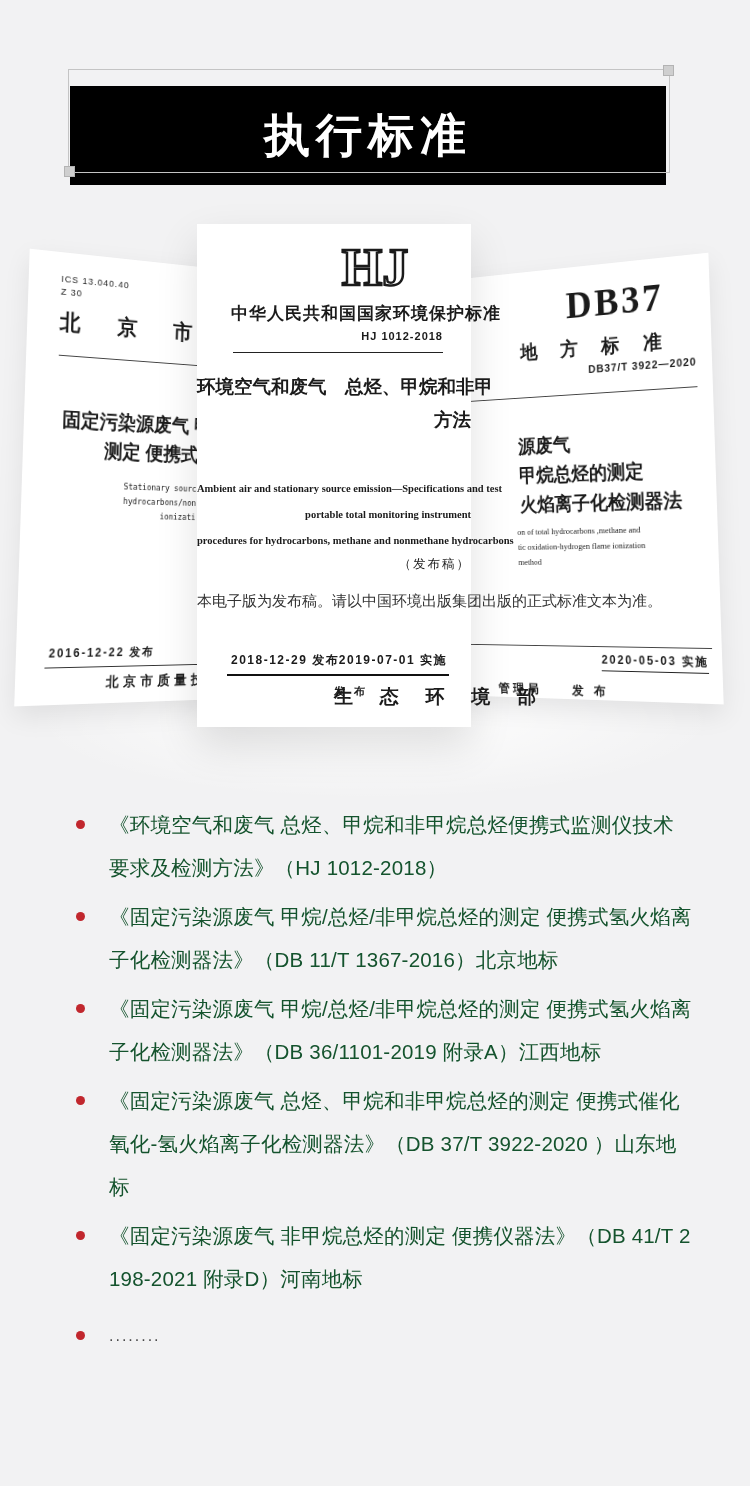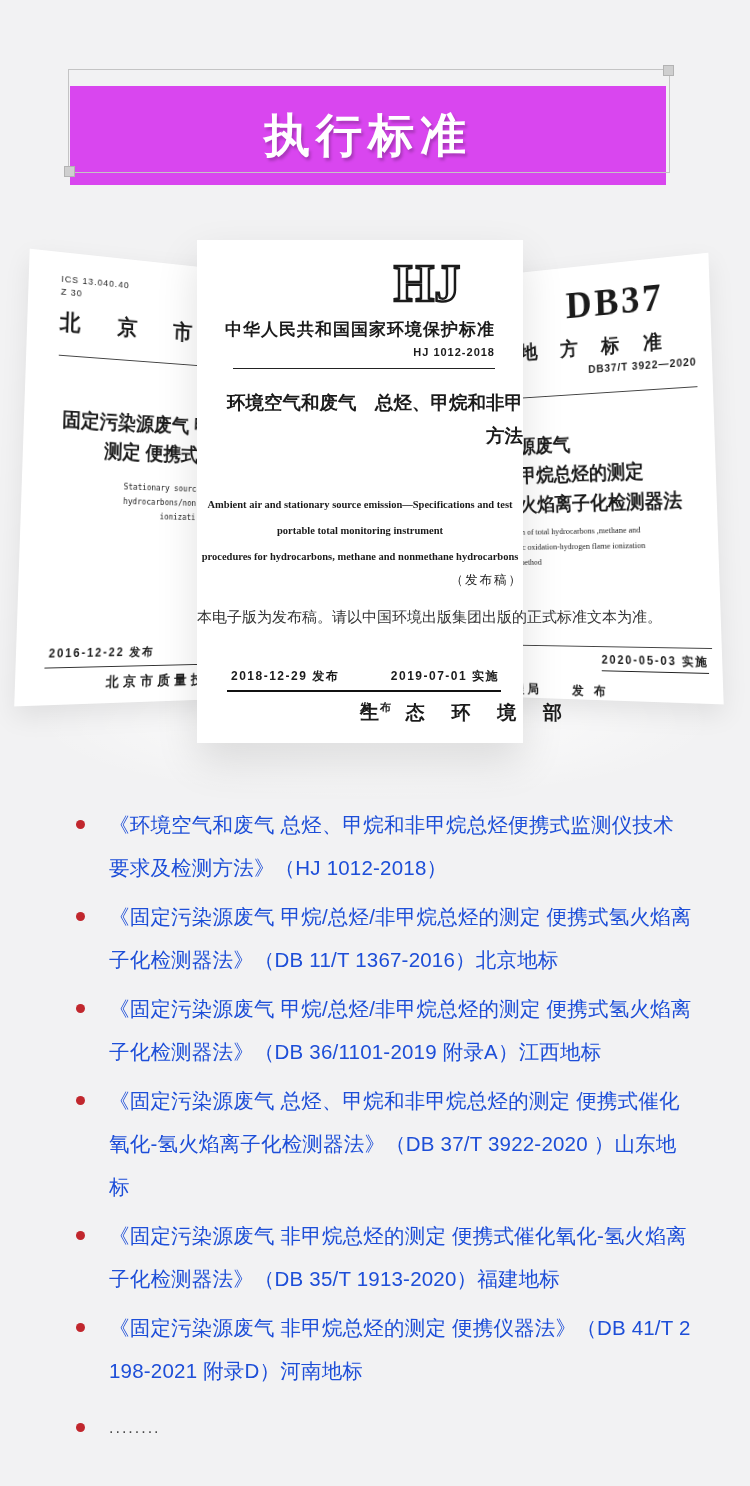--- a/index.html
+++ b/index.html
@@ -15,21 +15,21 @@
   .sel-box{
     left:68px;top:69px;width:600px;height:102px;
     border:1px solid #c4c4c4;z-index:3;pointer-events:none;
   }
   .handle{
     position:absolute;width:9px;height:9px;background:#cfcfcf;border:1px solid #b3b3b3;
   }
   .handle.tr{right:-5px;top:-5px;}
   .handle.bl{left:-5px;bottom:-5px;}
   .banner{
-    left:70px;top:86px;width:596px;height:99px;background:#d946ef;z-index:1;
+    left:70px;top:86px;width:596px;height:99px;background:#000000;z-index:1;
     display:flex;align-items:center;justify-content:center;
   }
   .banner-title{
     color:#ffffff;font-size:46px;font-weight:900;letter-spacing:6px;
     text-shadow:2px 3px 3px rgba(0,0,0,0.22);
   }
 
   
   .stage-fade{
     left:30px;top:640px;width:690px;height:160px;z-index:0;border-radius:50%;
@@ -40,41 +40,41 @@
     left:22px;top:248px;width:312px;height:458px;z-index:1;
     transform:perspective(800px) rotateY(14deg) rotateZ(2deg);
     transform-origin:0% 50%;
   }
   .doc-right{
     left:404px;top:252px;width:312px;height:452px;z-index:1;
     transform:perspective(800px) rotateY(-14deg) rotateZ(-2deg);
     transform-origin:100% 50%;
   }
   .doc-center{
-    left:197px;top:240px;width:326px;height:503px;z-index:2;
+    left:197px;top:224px;width:274px;height:503px;z-index:2;
     box-shadow:0 18px 40px rgba(0,0,0,0.12);
   }
   .doc *{position:absolute;white-space:nowrap;color:#1b1b1b;}
 
   
   .hj-logo{
     right:26px;top:14px;width:140px;text-align:center;
     font-family:"Liberation Serif",serif;font-weight:bold;font-size:52px;color:#1b1b1b;
   }
   @supports (-webkit-text-stroke: 1px black){
     .hj-logo{-webkit-text-stroke:2.5px #1b1b1b;color:#ffffff;}
   }
   .c-header{left:0;top:78px;width:100%;text-align:center;
-    font-family:"Liberation Serif",serif;font-weight:bold;font-size:17px;letter-spacing:1px;}
+    font-family:"Liberation Serif",serif;font-weight:bold;font-size:17px;letter-spacing:1px;padding-left:32px;}
   .c-code{right:28px;top:106px;font-size:11px;font-weight:bold;letter-spacing:1px;}
   .c-divider{left:36px;right:28px;top:128px;border-top:1.5px solid #222;}
   .c-title{left:0;top:146px;width:100%;text-align:right;
     font-size:18.5px;font-weight:bold;line-height:33px;}
   .c-title div{position:static;}
-  .c-english{left:0;top:252px;width:100%;text-align:center;
+  .c-english{left:0;top:252px;width:100%;text-align:right;
     font-family:"Liberation Serif",serif;font-weight:bold;font-size:10.5px;line-height:26px;}
   .c-english div{position:static;}
   .c-draft{left:0;top:332px;width:100%;text-align:right;font-size:12.5px;letter-spacing:2px;}
   .c-note{left:0;top:368px;width:100%;text-align:center;font-size:15px;color:#333;}
   .c-date-l{left:34px;top:428px;font-size:12px;font-weight:bold;letter-spacing:1.5px;}
   .c-date-r{right:24px;top:428px;font-size:12px;font-weight:bold;letter-spacing:1.5px;margin-left:44px;}
   .c-bottomline{left:30px;right:22px;top:450px;border-top:2px solid #111;}
   .c-issuer{left:0;top:460px;width:100%;text-align:center;}
   .c-issuer .org{font-family:"Liberation Serif",serif;font-size:19px;font-weight:bold;letter-spacing:11px;}
   .c-issuer .suffix{font-size:11px;font-weight:bold;letter-spacing:3px;}
@@ -106,21 +106,21 @@
   .r-bottomline{left:0;right:10px;top:396px;border-top:1px solid #444;}
   .r-date{right:14px;top:402px;font-size:12px;font-weight:bold;letter-spacing:2px;
     border-bottom:1.5px solid #222;padding-bottom:2px;}
   .r-issuer{left:64px;top:434px;font-size:13px;font-weight:bold;letter-spacing:4px;}
 
   
   .std-list{left:68px;top:803px;width:625px;z-index:1;}
   .std-item{display:flex;align-items:flex-start;margin-bottom:6px;}
   .std-bullet{flex:none;width:9px;height:9px;border-radius:50%;background:#c1272d;margin:17px 24px 0 8px;}
   .std-text{
-    font-size:20.5px;line-height:43px;color:#1d4ed8;letter-spacing:0.2px;
+    font-size:20.5px;line-height:43px;color:#14532d;letter-spacing:0.2px;
     white-space:normal;word-break:break-all;
   }
   .std-more{font-size:16px;color:#4a4a4a;letter-spacing:2px;line-height:43px;}
 </style>
 </head>
 <body>
 
 <div class="abs banner">
   <span class="banner-title">执行标准</span>
 </div>
@@ -205,23 +205,19 @@
   <div class="std-item">
     <span class="std-bullet"></span>
     <span class="std-text">《固定污染源废气 甲烷/总烃/非甲烷总烃的测定 便携式氢火焰离子化检测器法》（DB 36/1101-2019 附录A）江西地标</span>
   </div>
   <div class="std-item">
     <span class="std-bullet"></span>
     <span class="std-text">《固定污染源废气 总烃、甲烷和非甲烷总烃的测定 便携式催化氧化-氢火焰离子化检测器法》（DB 37/T 3922-2020 ）山东地标</span>
   </div>
   <div class="std-item">
     <span class="std-bullet"></span>
-    <span class="std-text">《固定污染源废气 非甲烷总烃的测定 便携式催化氧化-氢火焰离子化检测器法》（DB 35/T 1913-2020）福建地标</span>
-  </div>
-  <div class="std-item">
-    <span class="std-bullet"></span>
     <span class="std-text">《固定污染源废气 非甲烷总烃的测定 便携仪器法》（DB 41/T 2198-2021 附录D）河南地标</span>
   </div>
   <div class="std-item" style="margin-top:14px;">
     <span class="std-bullet"></span>
     <span class="std-more">........</span>
   </div>
 </div>
 
 </body></html>

